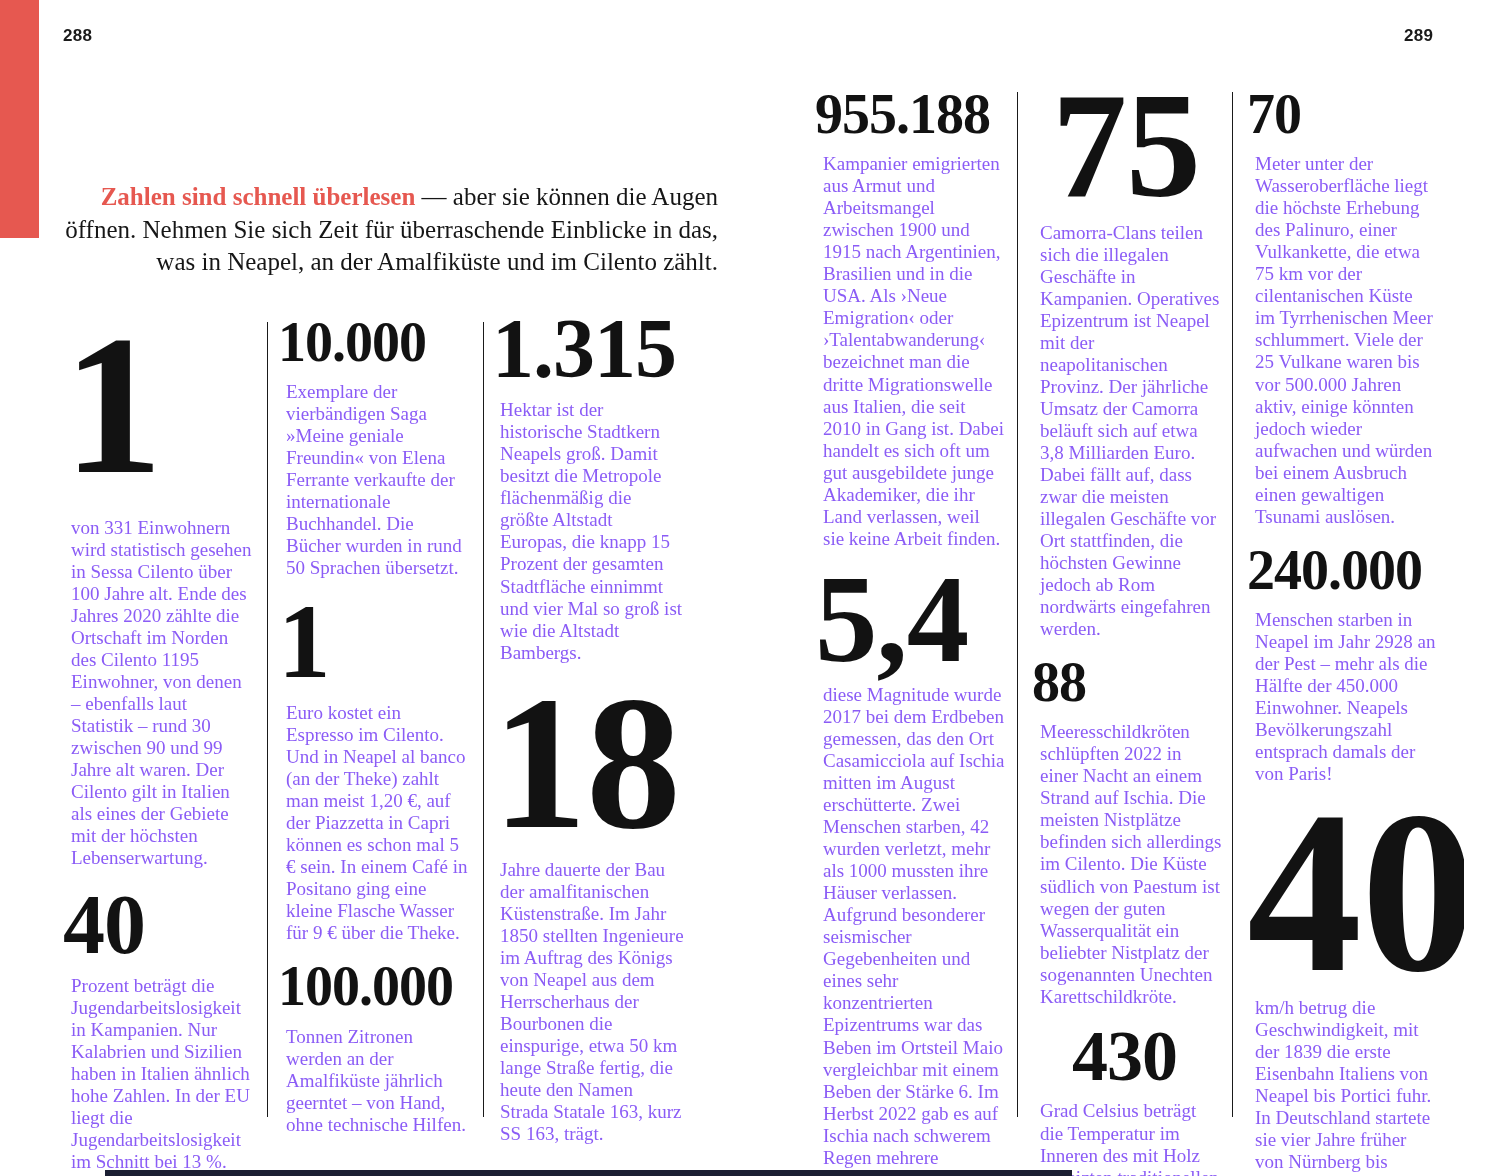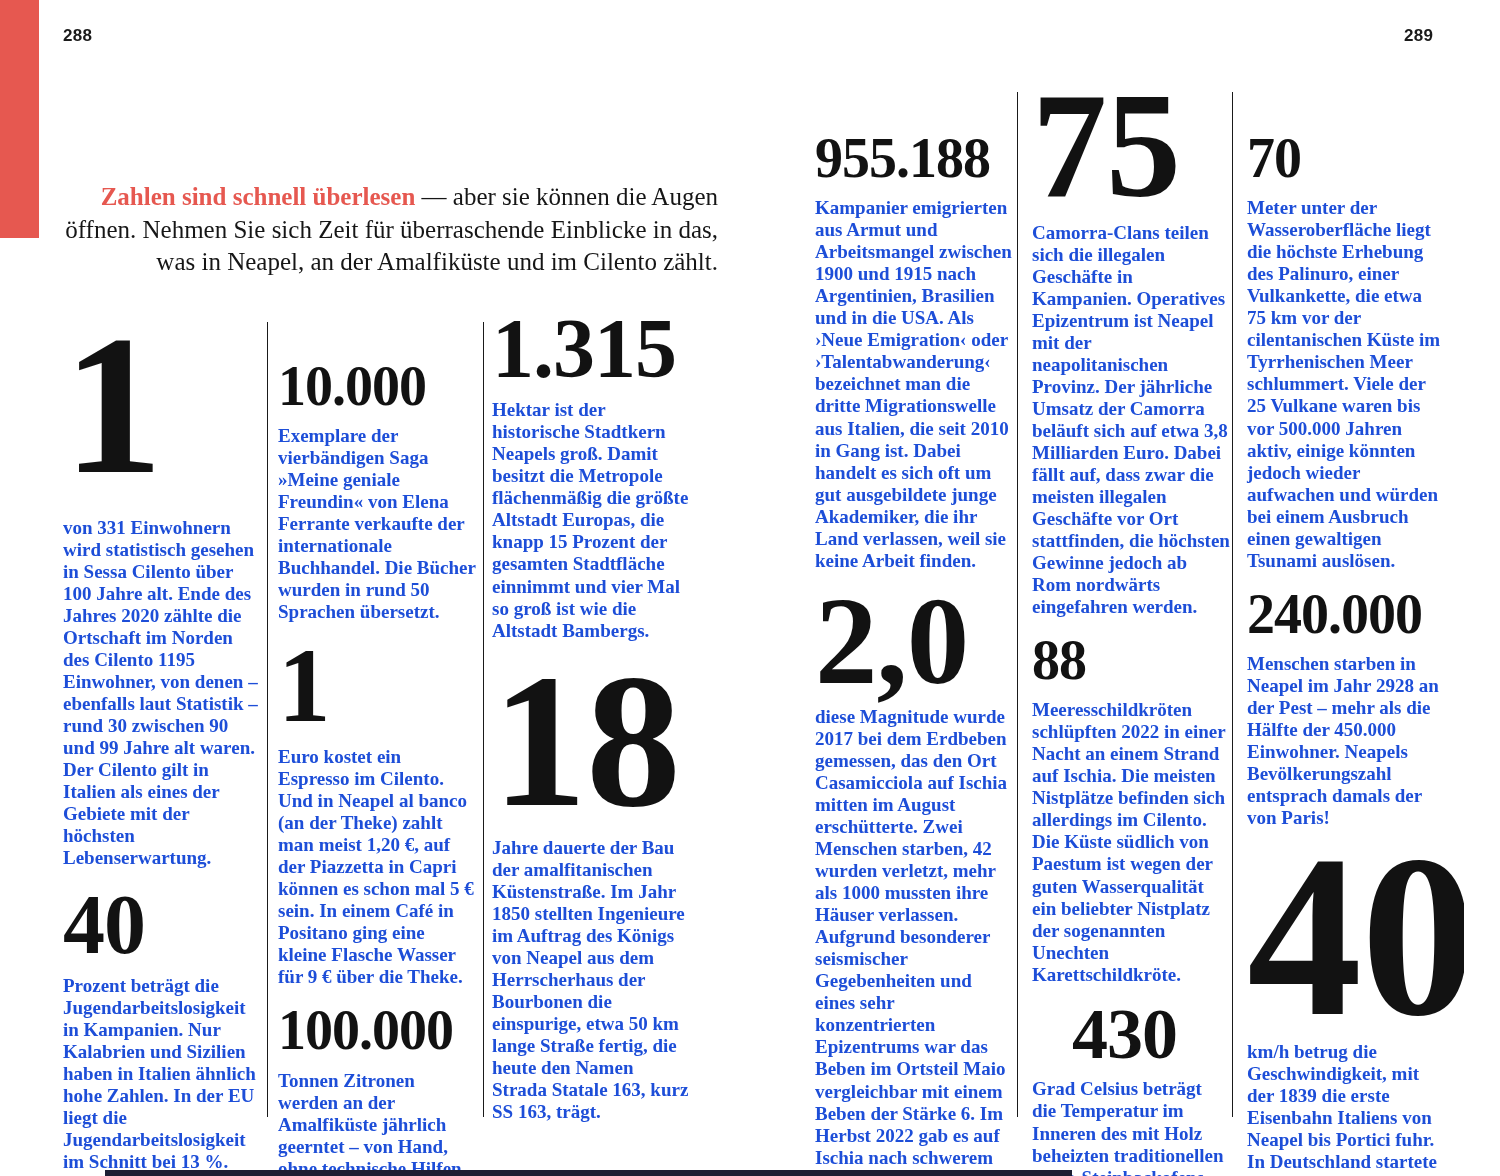--- a/index.html
+++ b/index.html
@@ -12,31 +12,31 @@
   .pagenum.left{left:63px;}
   .pagenum.right{left:1404px;}
   .title{position:absolute;left:61px;top:74px;font-size:61px;font-weight:bold;color:#111;
          letter-spacing:-1px;line-height:1;}
   .intro{position:absolute;left:63px;top:156px;width:655px;font-size:25px;line-height:1.3;color:#161616;text-align:right;}
   .intro .lead{font-weight:bold;}
   .vrule{position:absolute;width:1px;background:#1a1a1a;}
   .col{position:absolute;}
   .num{font-weight:bold;color:#121212;letter-spacing:-1px;margin:0 0 12px 0;}
   .item:not(:first-child) .num{margin-top:16px;}
-  .n56{font-size:56px;line-height:.95;margin-top:44px;}
+  .n56{font-size:56px;line-height:.95;}
   .n84{font-size:84px;line-height:.92;}
   .n92{font-size:72px;line-height:.9;margin-left:40px;}
   .n105{font-size:105px;line-height:.9;}
   .n125{font-size:125px;line-height:.85;}
-  .n150{font-size:150px;line-height:.85;}
+  .n150{font-size:150px;line-height:.85;margin-left:20px;}
   .n190{font-size:190px;line-height:.88;}
   .n200{font-size:200px;line-height:1;}
   .n230{font-size:230px;line-height:.8;}
-  .body{margin:0;font-size:19px;line-height:1.16;color:#1d4ed8;
-        hyphens:auto;-webkit-hyphens:auto;overflow-wrap:break-word;font-weight:bold;}
+  .body{margin:8px;font-size:19px;line-height:1.16;color:#8b5cf6;
+        hyphens:auto;-webkit-hyphens:auto;overflow-wrap:break-word;}
 </style>
 </head>
 <body>
 
 <div id="page">
 
   <div class="accent-bar" style="background:#e65850"></div>
 
   <div class="pagenum left">288</div>
   <div class="pagenum right">289</div>
@@ -85,21 +85,21 @@
       <p class="body">Jahre dauerte der Bau der amalfitanischen Küstenstraße. Im Jahr 1850 stellten Ingenieure im Auftrag des Königs von Neapel aus dem Herrscherhaus der Bourbonen die einspurige, etwa 50 km lange Straße fertig, die heute den Namen Strada Statale 163, kurz SS 163, trägt.</p>
     </div>
   </div>
 
   <div class="col" style="left:815px;top:88px;width:198px">
     <div class="item">
       <div class="num n56">955.188</div>
       <p class="body">Kampanier emigrierten aus Armut und Arbeitsmangel zwischen 1900 und 1915 nach Argentinien, Brasilien und in die USA. Als ›Neue Emigration‹ oder ›Talentabwanderung‹ bezeichnet man die dritte Migrationswelle aus Italien, die seit 2010 in Gang ist. Dabei handelt es sich oft um gut ausgebildete junge Akademiker, die ihr Land verlassen, weil sie keine Arbeit finden.</p>
     </div>
     <div class="item">
-      <div class="num n125">2,0</div>
+      <div class="num n125">5,4</div>
       <p class="body">diese Magnitude wurde 2017 bei dem Erdbeben gemessen, das den Ort Casamicciola auf Ischia mitten im August erschütterte. Zwei Menschen starben, 42 wurden verletzt, mehr als 1000 mussten ihre Häuser verlassen. Aufgrund besonderer seismischer Gegebenheiten und eines sehr konzentrierten Epizentrums war das Beben im Ortsteil Maio vergleichbar mit einem Beben der Stärke 6. Im Herbst 2022 gab es auf Ischia nach schwerem Regen mehrere Erdrutsche, die zwölf Menschenleben forderten.</p>
     </div>
   </div>
 
   <div class="col" style="left:1032px;top:82px;width:198px">
     <div class="item">
       <div class="num n150">75</div>
       <p class="body">Camorra-Clans teilen sich die illegalen Geschäfte in Kampanien. Operatives Epizentrum ist Neapel mit der neapolitanischen Provinz. Der jährliche Umsatz der Camorra beläuft sich auf etwa 3,8 Milliarden Euro. Dabei fällt auf, dass zwar die meisten illegalen Geschäfte vor Ort stattfinden, die höchsten Gewinne jedoch ab Rom nordwärts eingefahren werden.</p>
     </div>
     <div class="item">

